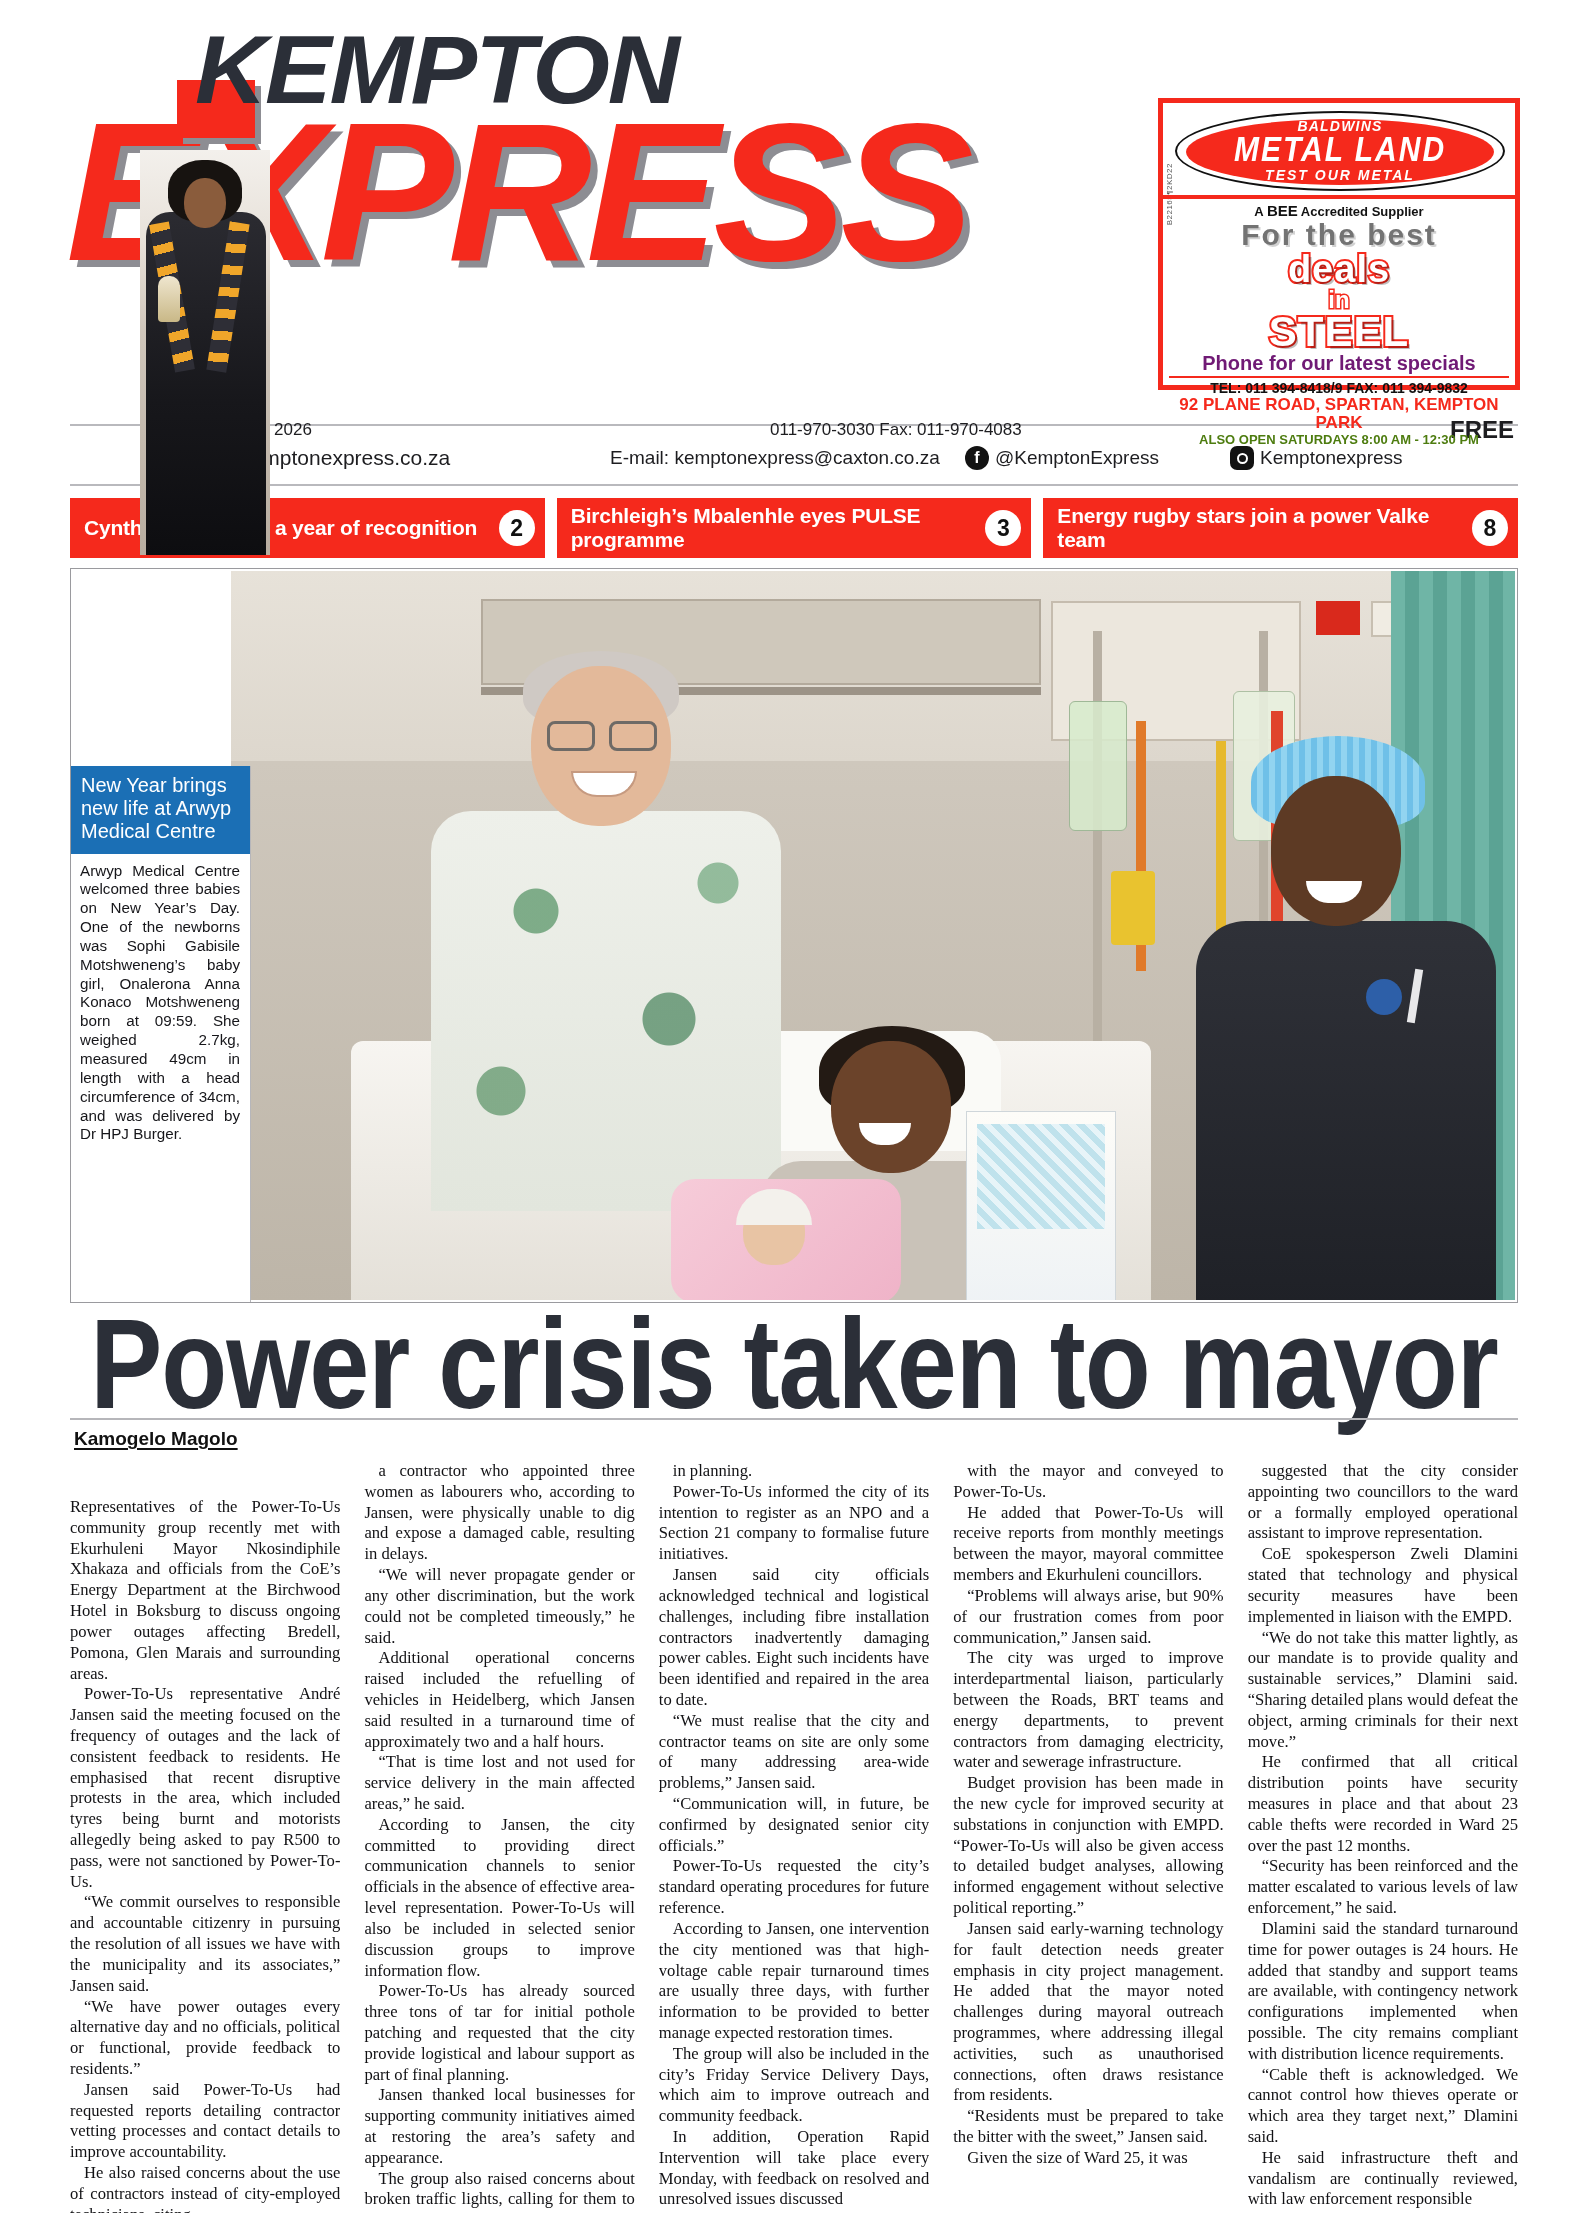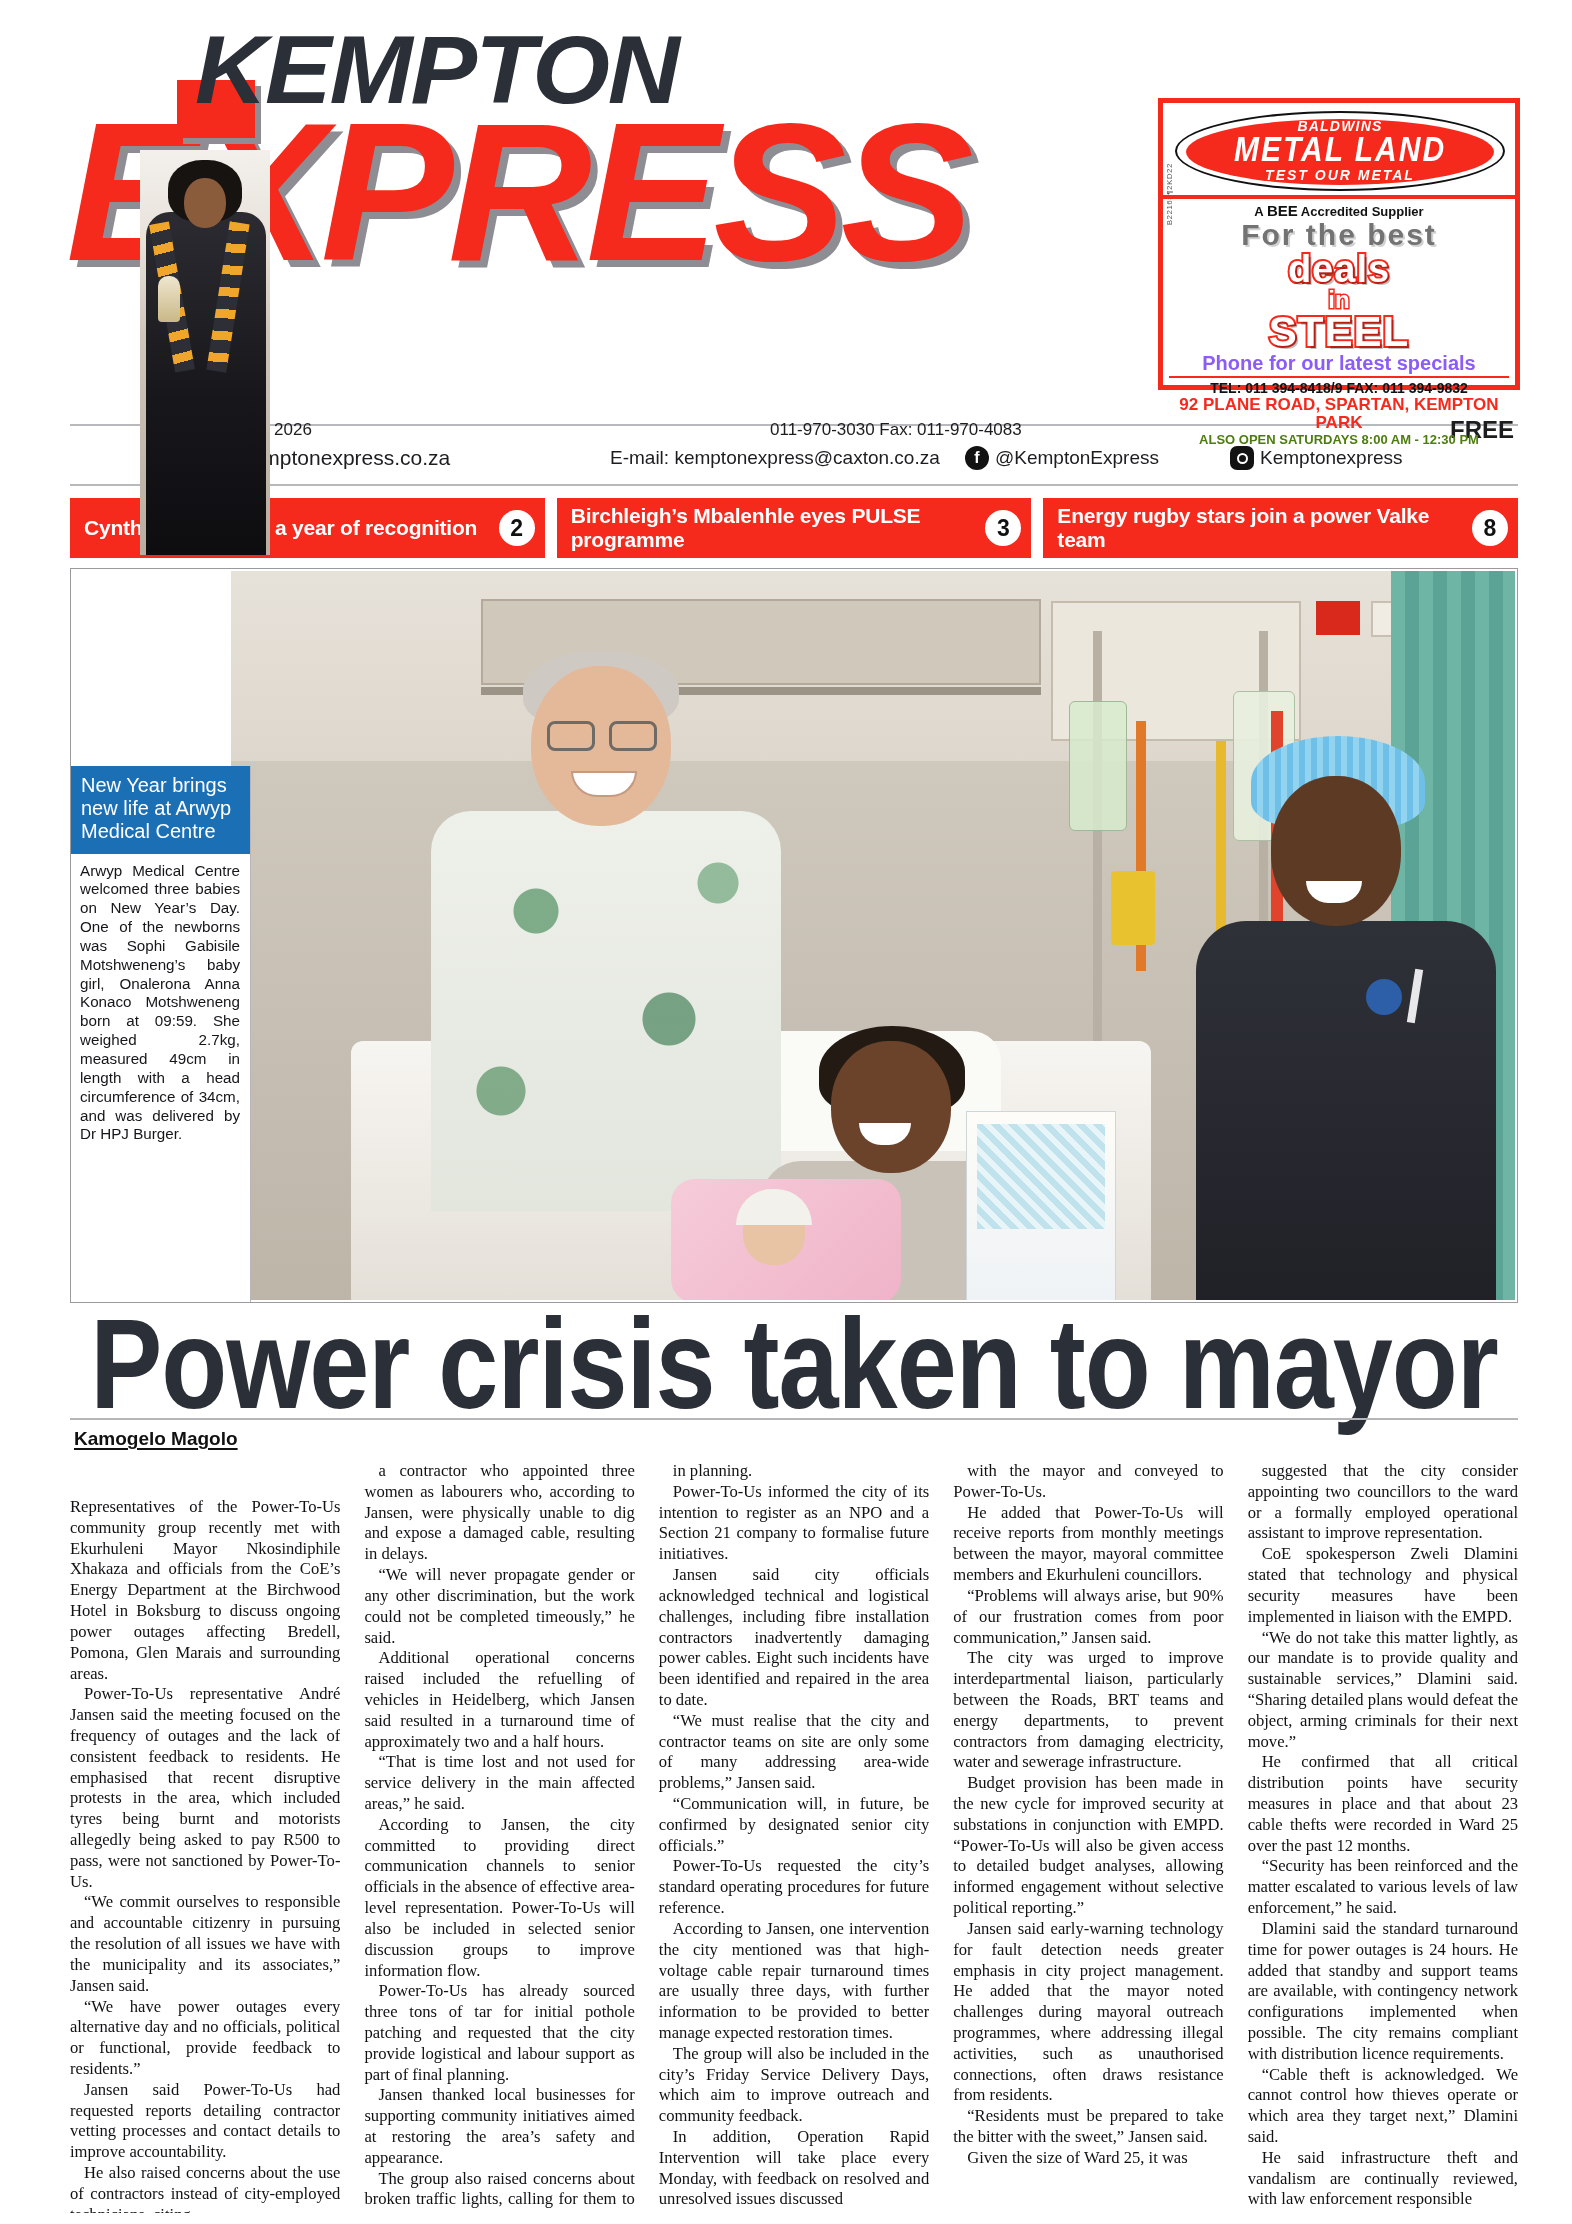--- a/index.html
+++ b/index.html
@@ -195,21 +195,21 @@
     -webkit-text-stroke: 3px #f5291c; paint-order: stroke fill;
     line-height: 1;
   }
   .ad-steel {
     font-size: 42px; font-weight: 700; color: #ffffff;
     -webkit-text-stroke: 4px #f5291c; paint-order: stroke fill;
     letter-spacing: 1px; line-height: .95;
     text-shadow: 3px 3px 0 rgba(0,0,0,.25);
   }
   .ad-phone {
-    font-size: 20px; font-weight: 700; color: #8b5cf6;
+    font-size: 20px; font-weight: 700; color: #701a75;
     line-height: 1.05; margin-top: 1px;
     border-bottom: 2px solid #f5291c;
     padding-bottom: 2px;
   }
   .ad-tel { font-size: 14px; font-weight: 700; color: #111; margin-top: 2px; }
   .ad-addr { font-size: 17px; font-weight: 700; color: #f5291c; line-height: 1.05; }
   .ad-sat { font-size: 13px; font-weight: 700; color: #4d7c0f; }
   .ad-code {
     position: absolute;
     left: 2px; top: 60px;

